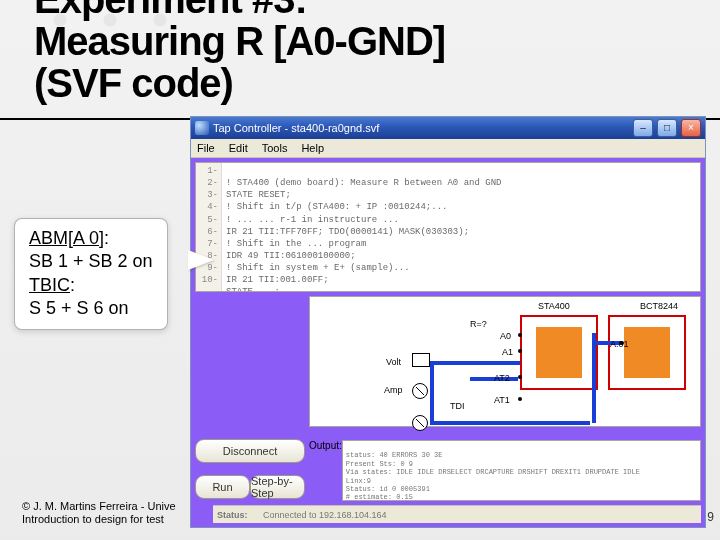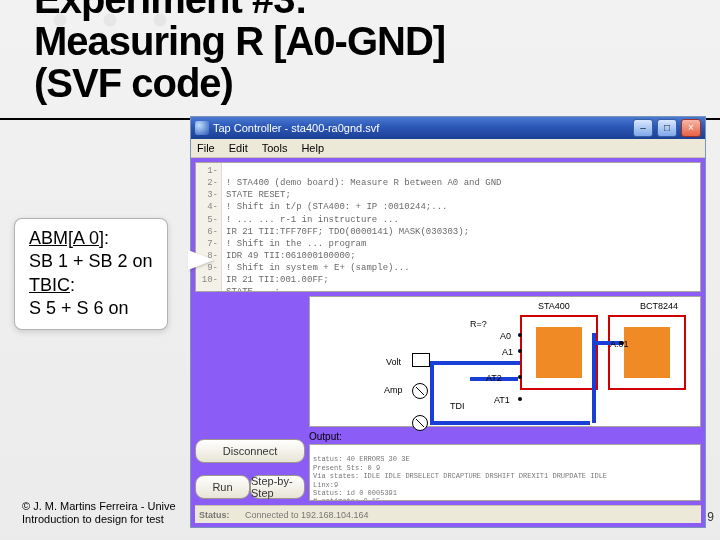--- a/index.html
+++ b/index.html
@@ -266,21 +266,22 @@
     position: absolute;
     width: 4px; height: 4px;
     background: #000;
     border-radius: 50%;
   }
 
   .output-panel {
     grid-column: 2;
     grid-row: 3;
     display: flex;
-    flex-direction: column;
+    flex-direction: row;
+    margin-top: 9px;
   }
   .output-label {
     font-size: 10px;
     color: #000;
     padding: 0 0 2px 0;
   }
   .output-box {
     flex: 1;
     border: 1px solid #a9a79a;
     background: #fff;
@@ -297,20 +298,21 @@
   .statusbar {
     grid-column: 1 / 3;
     grid-row: 4;
     display: flex;
     align-items: center;
     gap: 6px;
     border-top: 1px solid #c9c4b2;
     padding: 0 4px;
     background: #ece9d8;
     color: #333;
+    margin-left: 18px;
   }
   .statusbar .cell {
     font-size: 9px;
     color: #777;
     filter: blur(.3px);
   }
   .statusbar .cell:first-child { flex: 0 0 40px; font-weight: 700; }
 
   .page-num {
     position: absolute;
@@ -423,21 +425,21 @@
 
       <div class="pin" style="left:208px; top:36px;"></div>
       <div class="pin" style="left:208px; top:52px;"></div>
       <div class="pin" style="left:208px; top:78px;"></div>
       <div class="pin" style="left:208px; top:100px;"></div>
       <div class="pin" style="left:310px; top:44px;"></div>
 
       <div class="node" style="left:160px; top:22px;">R=?</div>
       <div class="node" style="left:190px; top:34px;">A0</div>
       <div class="node" style="left:192px; top:50px;">A1</div>
-      <div class="node" style="left:176px; top:76px;">AT2</div>
+      <div class="node" style="left:184px; top:76px;">AT2</div>
       <div class="node" style="left:184px; top:98px;text-align:center;">AT1</div>
       <div class="node" style="left:300px; top:42px;">A.01</div>
       <div class="node" style="left:140px; top:104px;">TDI</div>
       <div class="node" style="left:76px; top:60px;">Volt</div>
       <div class="node" style="left:74px; top:88px;">Amp</div>
     </div>
 
     <div class="output-panel">
       <div class="output-label">Output:</div>
       <div class="output-box">

